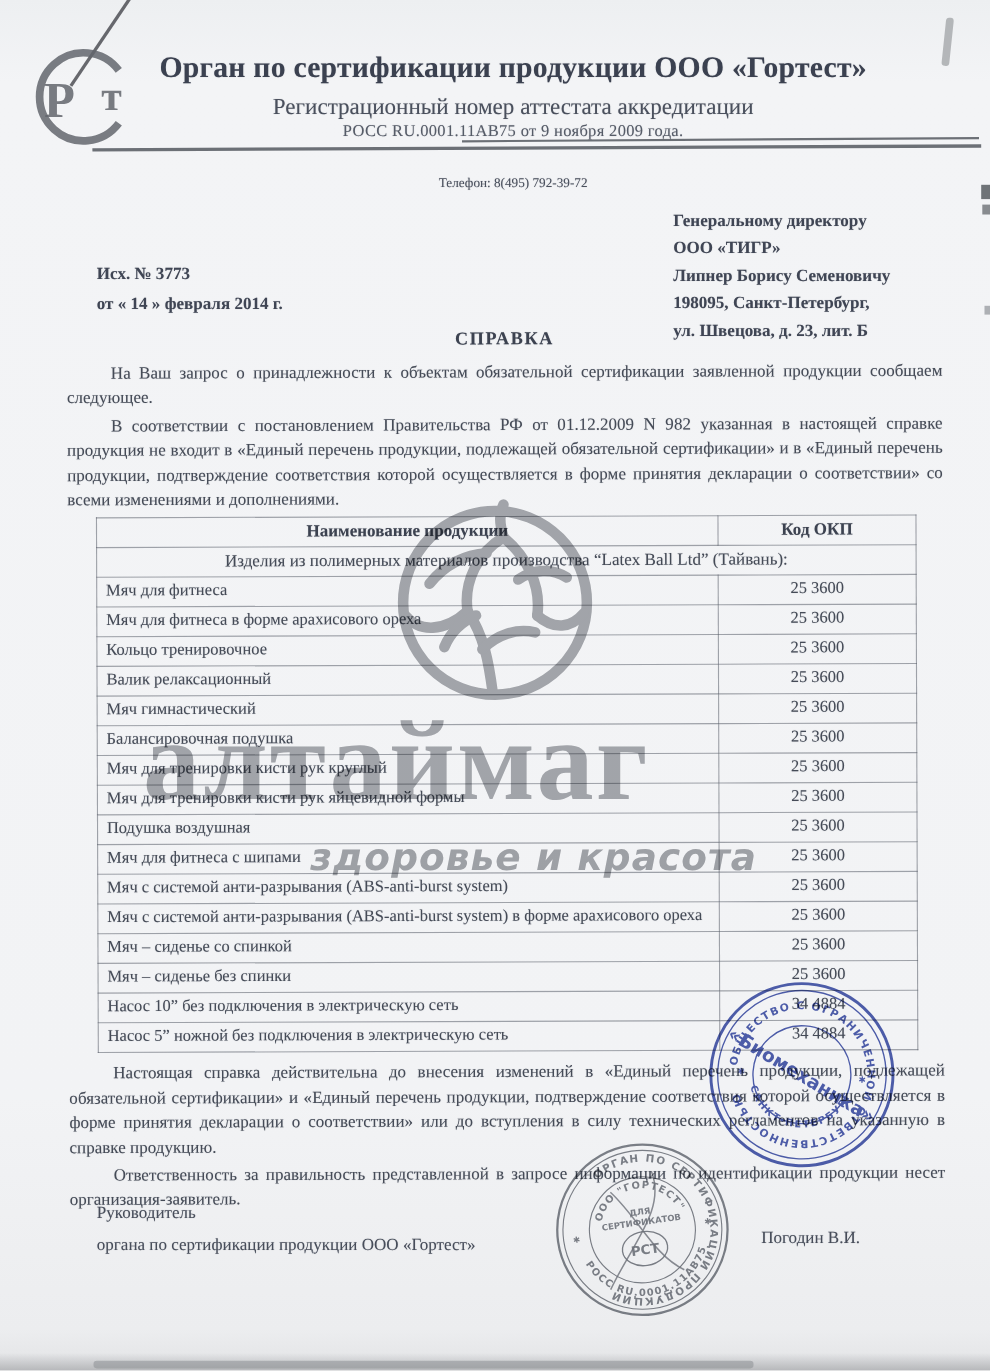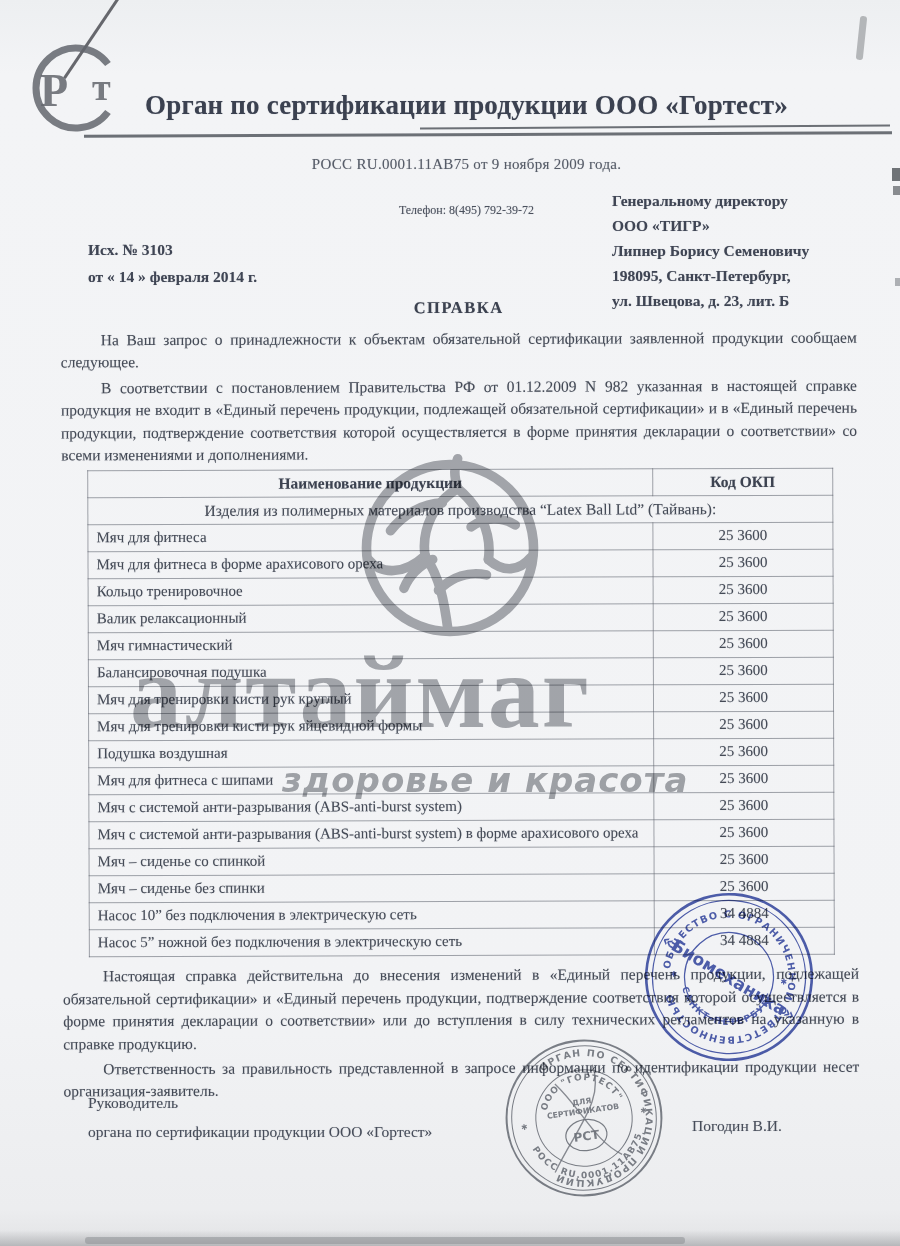--- a/index.html
+++ b/index.html
@@ -6,21 +6,21 @@
   body{width:900px;height:1246px;overflow:hidden;background:#dfe0e2;}
   #page{
     position:relative;width:900px;height:1246px;overflow:hidden;
     background:linear-gradient(180deg,#edeff1 0%,#f3f4f6 6%,#f2f3f5 80%,#ecedef 97%,#e2e3e5 100%);
     font-family:"Liberation Serif","DejaVu Serif",serif;
     color:#454b57;
   }
   #page *{box-sizing:border-box;}
   .ink{color:#454b57;text-shadow:0 0 1px rgba(62,68,82,.30);}
   
-  .hdr{position:absolute;left:118px;right:85px;text-align:center;margin-top:44px;}
+  .hdr{position:absolute;left:118px;right:85px;text-align:center;}
   .hdr-title{top:46px;font-size:27px;font-weight:bold;color:#3b4150;letter-spacing:.2px;}
   .hdr-sub{top:85px;font-size:21px;color:#4a505d;}
   .hdr-ross{top:112px;font-size:15px;color:#565c68;letter-spacing:.3px;}
   .hdr-addr{top:137px;font-size:16px;color:#4a505d;}
   .hdr-phone{top:159px;font-size:12px;color:#4a505d;}
   .rule{position:absolute;background:#54585f;opacity:.85;}
   .rule1{top:126px;left:420px;right:10px;height:2px;transform:rotate(-.35deg);}
   .rule2{top:133px;left:84px;right:8px;height:2.5px;transform:rotate(-.25deg);}
   #rst-logo{position:absolute;left:16px;top:36px;}
   
@@ -79,27 +79,28 @@
 
   <svg id="rst-logo" width="112" height="104" viewBox="0 0 112 104">
     <g fill="none" stroke="#63666d" stroke-width="7" opacity=".85">
       <path d="M 92 28 A 40 40 0 1 0 92 76"></path>
     </g>
     <text x="24" y="70" font-family="Liberation Serif,serif" font-size="46" font-weight="bold" fill="#63666d" opacity=".85">Р</text>
     <text x="76" y="64" font-family="Liberation Serif,serif" font-size="38" font-weight="bold" fill="#63666d" opacity=".85">т</text>
   </svg>
 
   <div class="hdr hdr-title ink" style="position:absolute;">Орган по сертификации продукции ООО «Гортест»</div>
+  <div class="hdr hdr-sub ink" style="position:absolute;">Регистрационный номер аттестата аккредитации</div>
   <div class="hdr hdr-ross ink" style="position:absolute;">РОСС RU.0001.11АВ75 от 9 ноября 2009 года.</div>
   <div class="rule rule1"></div>
   <div class="rule rule2"></div>
   <div class="hdr hdr-phone ink" style="position:absolute;">Телефон: 8(495) 792-39-72</div>
 
   <div class="outgoing ink">
-    <div>Исх. № 3103</div>
+    <div>Исх. № 3773</div>
     <div>от « 14 » февраля 2014 г.</div>
   </div>
 
   <div class="recipient ink">
     <div>Генеральному директору</div>
     <div>ООО  «ТИГР»</div>
     <div>Липнер Борису Семеновичу</div>
     <div>198095, Санкт-Петербург,</div>
     <div>ул. Швецова,  д. 23, лит. Б</div>
   </div>

